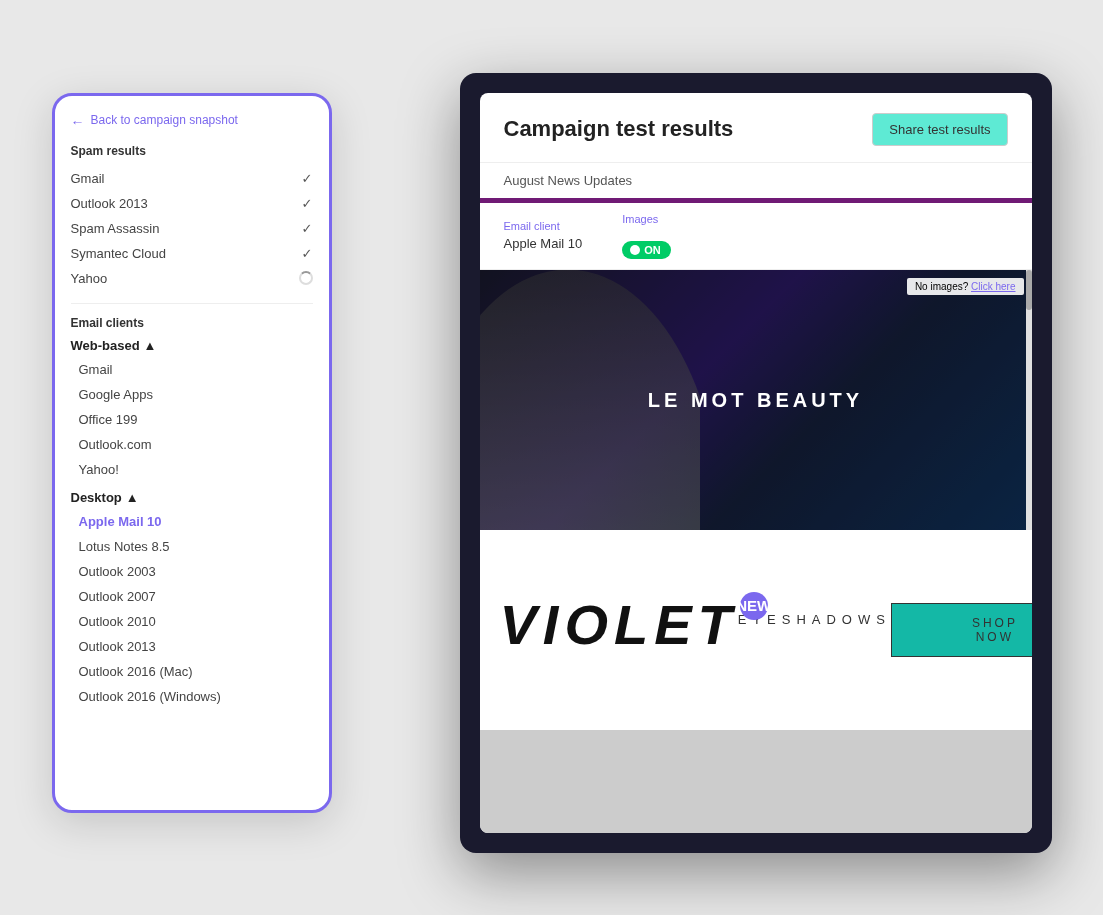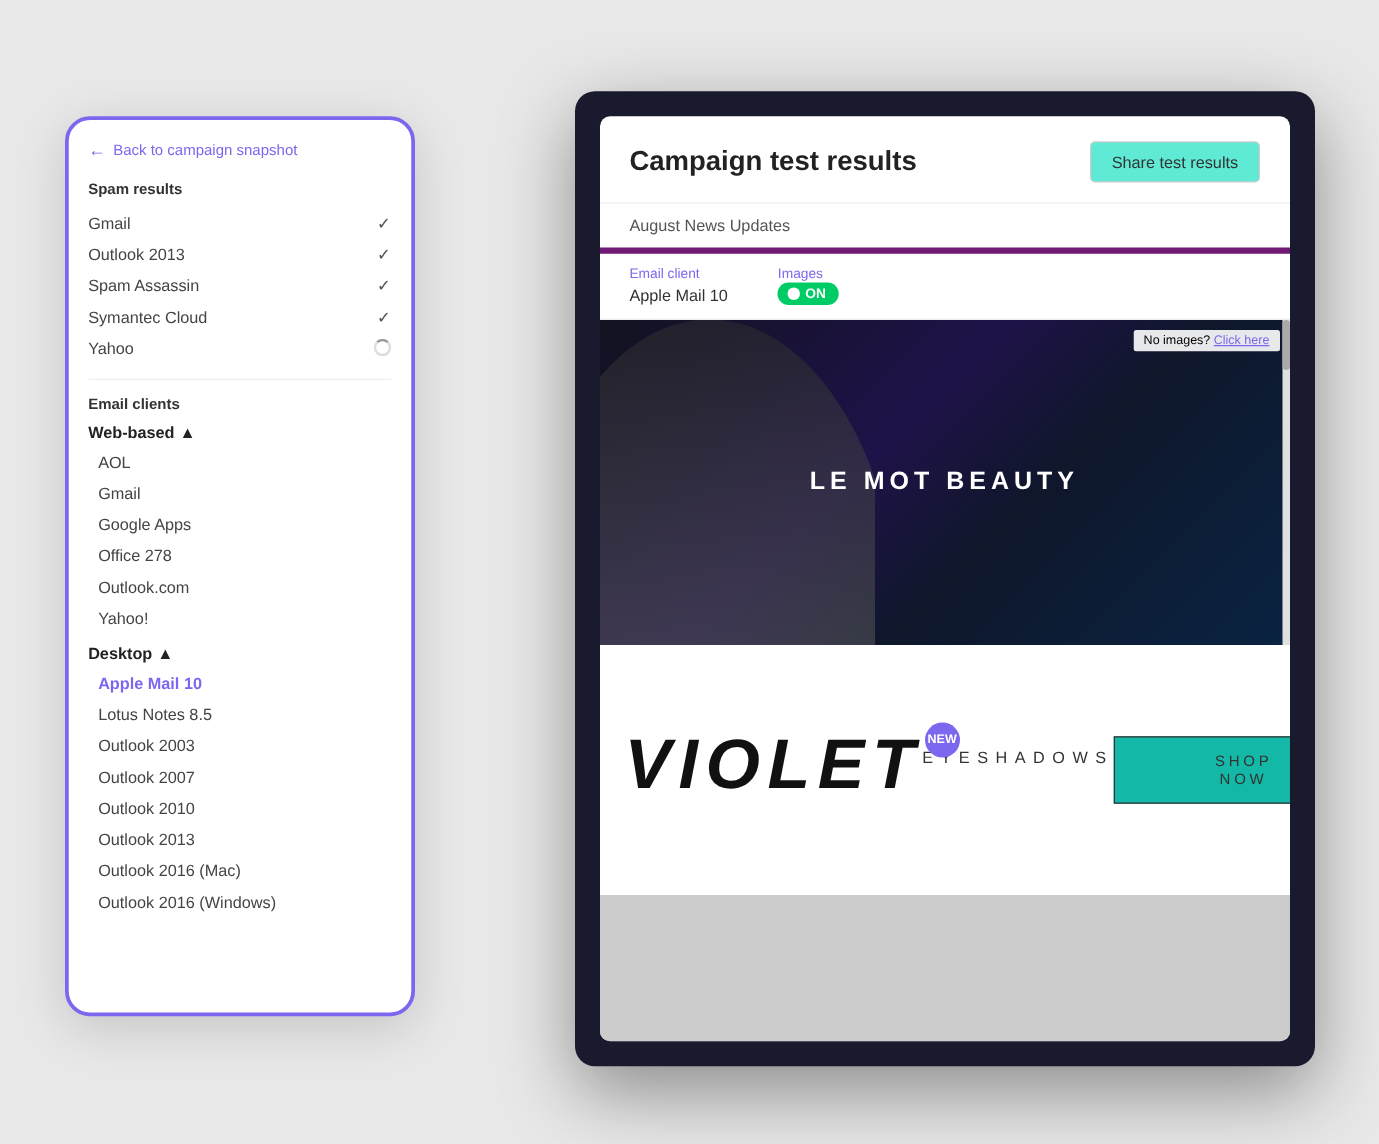--- a/index.html
+++ b/index.html
@@ -99,21 +99,21 @@
     }
 
     .client-value {
       font-size: 13px;
       color: #333;
     }
 
     .images-label {
       font-size: 11px;
       color: #7b68ee;
-      margin-bottom: 1px;
+      margin-bottom: 16px;
     }
 
     .toggle-on {
       background: #00cc66;
       border-radius: 12px;
       padding: 3px 10px 3px 8px;
       display: inline-flex;
       align-items: center;
       gap: 4px;
       font-size: 11px;
@@ -224,21 +224,21 @@
       position: relative;
       margin-bottom: 10px;
     }
 
     .violet-new-badge {
       position: absolute;
       top: -5px;
       right: -30px;
       background: #7b68ee;
       color: white;
-      font-size: 10px;
+      font-size: 15px;
       font-weight: bold;
       width: 28px;
       height: 28px;
       border-radius: 50%;
       display: flex;
       align-items: center;
       justify-content: center;
       letter-spacing: 0;
       font-style: normal;
     }
@@ -472,24 +472,23 @@
 
       <div class="divider"></div>
 
       <div class="email-clients-title">Email clients</div>
 
       <div class="group-section">
         <div class="group-header">
           <span>Web-based</span>
           <span>▲</span>
         </div>
-        <div class="sidebar-item">AOL</div>
         <div class="sidebar-item">Gmail</div>
         <div class="sidebar-item">Google Apps</div>
-        <div class="sidebar-item">Office 278</div>
+        <div class="sidebar-item">Office 199</div>
         <div class="sidebar-item">Outlook.com</div>
         <div class="sidebar-item">Yahoo!</div>
       </div>
 
       <div class="group-section">
         <div class="group-header">
           <span>Desktop</span>
           <span>▲</span>
         </div>
         <div class="sidebar-item active">Apple Mail 10</div>

